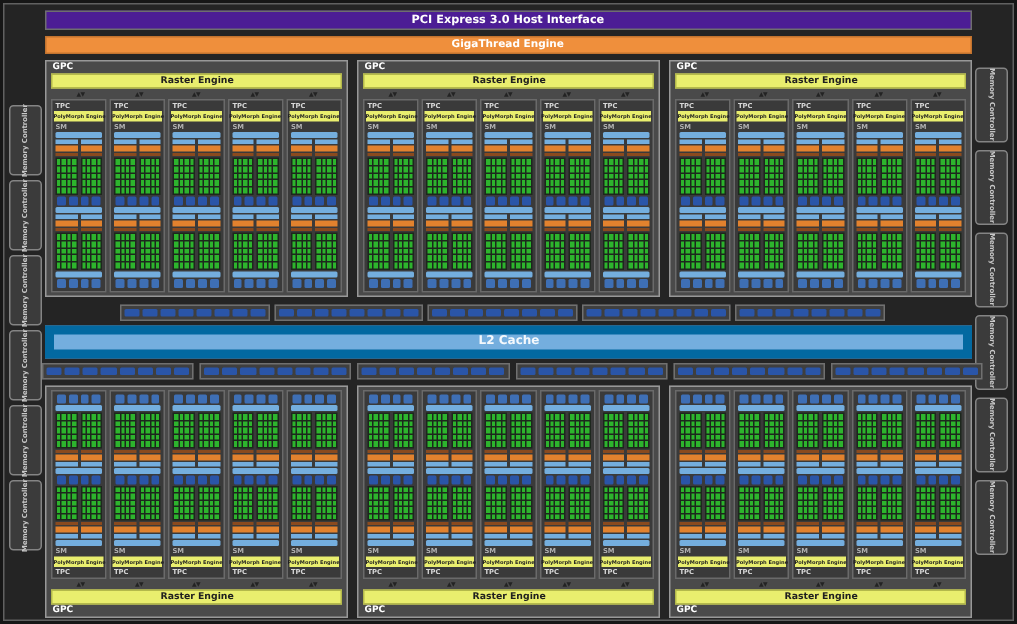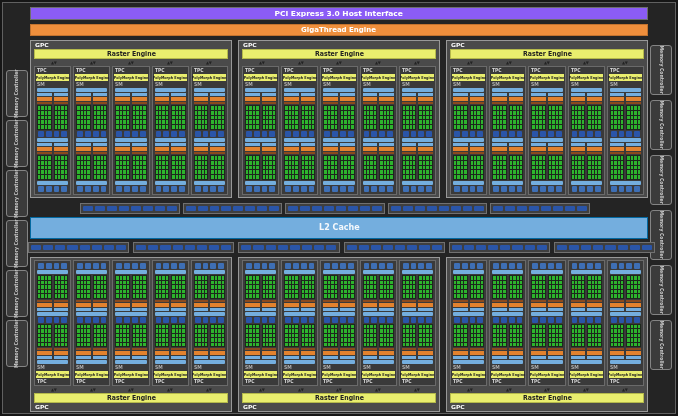--- a/index.html
+++ b/index.html
@@ -8,29 +8,29 @@
   .cflex{display:flex;align-items:center;justify-content:center;}
   
   .t{display:inline-block;font-size:10px;font-weight:bold;color:#fff;white-space:nowrap;line-height:1;}
   .tc{transform-origin:center center;}
   .tl{transform-origin:left center;}
   .s75{transform:scale(.75);} .s70{transform:scale(.7);} .s62{transform:scale(.62);}
   .s60{transform:scale(.6);} .s45{transform:scale(.45);} .s34{transform:scale(.34);}
   .s80{transform:scale(.8);}
   .dark{color:#1f1f1f;} .gray{color:#d8d8d8;} .dim{color:#b0b0b0;}
   
-  .bar-pci{position:absolute;left:30px;top:7px;width:618px;height:13px;background:#8b5cf6;border:1px solid #6e6e6e;box-sizing:border-box;}
+  .bar-pci{position:absolute;left:30px;top:7px;width:618px;height:13px;background:#4c1d95;border:1px solid #6e6e6e;box-sizing:border-box;}
   .bar-giga{position:absolute;left:30px;top:24px;width:618px;height:12px;background:var(--orange,#ef8f3c);border:1px solid #c2732f;box-sizing:border-box;}
   
   .mc{position:absolute;width:22px;background:#3b3b3b;border:1px solid #848484;border-radius:3px;box-sizing:border-box;display:flex;align-items:center;justify-content:center;}
   .mc .t{color:#c9c9c9;font-size:10px;}
   .vup{writing-mode:vertical-rl;transform:rotate(180deg) scale(.46);transform-origin:center center;}
   .vdn{writing-mode:vertical-rl;transform:scale(.46);transform-origin:center center;}
   
-  .l2{position:absolute;left:30px;top:217px;width:618px;height:22px;background:var(--lightblue,#74aede);border:1px solid #0369a1;box-sizing:border-box;}
+  .l2{position:absolute;left:30px;top:217px;width:618px;height:22px;background:var(--lightblue,#74aede);border:6px solid #0369a1;box-sizing:border-box;}
   .l2 .t{color:#f4f8fc;}
   .xrow{position:absolute;height:11px;display:flex;}
   .xrow.top{left:80px;top:203px;width:510px;gap:3px;}
   .xrow.bot{left:28px;top:242px;width:627px;gap:4px;}
   .xgroup{flex:1;background:#3f3f3f;border:1px solid #707070;box-sizing:border-box;display:flex;gap:2px;padding:2px;}
   .xseg{flex:1;background:var(--darkblue,#2a55a8);border-radius:1px;}
   
   .gpc{position:absolute;background:#4a4a4a;border:1px solid #989898;box-sizing:border-box;display:flex;flex-direction:column;}
   .gpc.bottom{flex-direction:column-reverse;}
   .gpc-label-row{height:8px;padding-left:4px;display:flex;align-items:center;}

